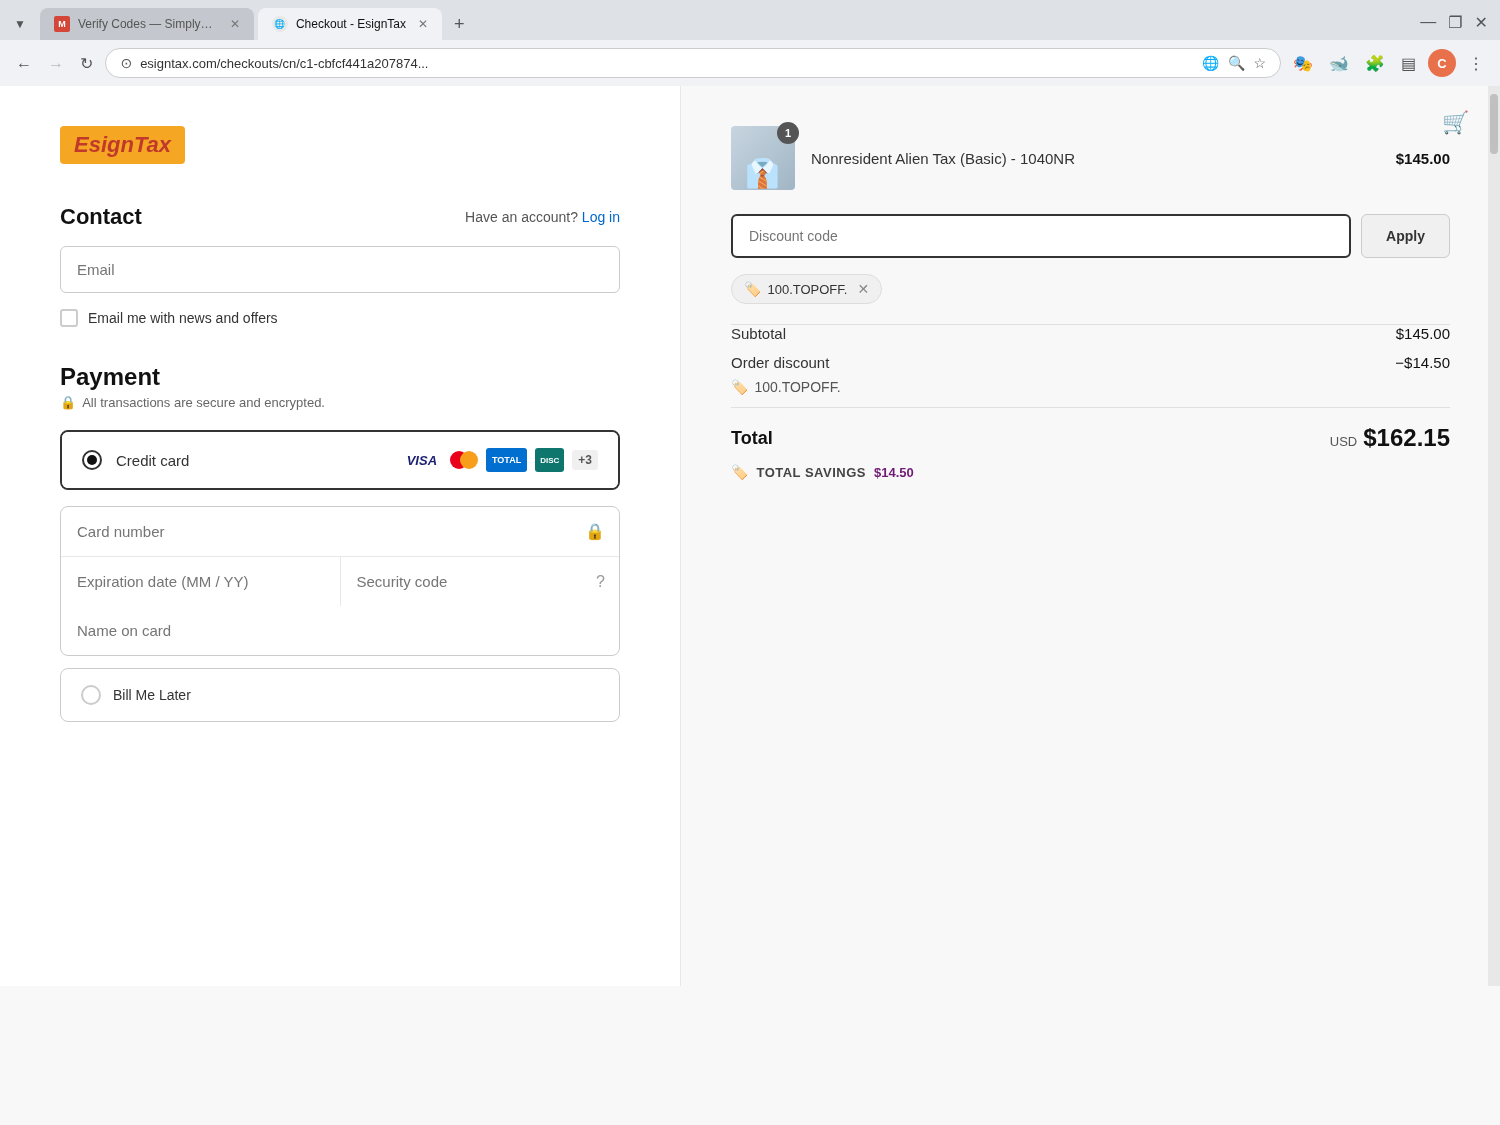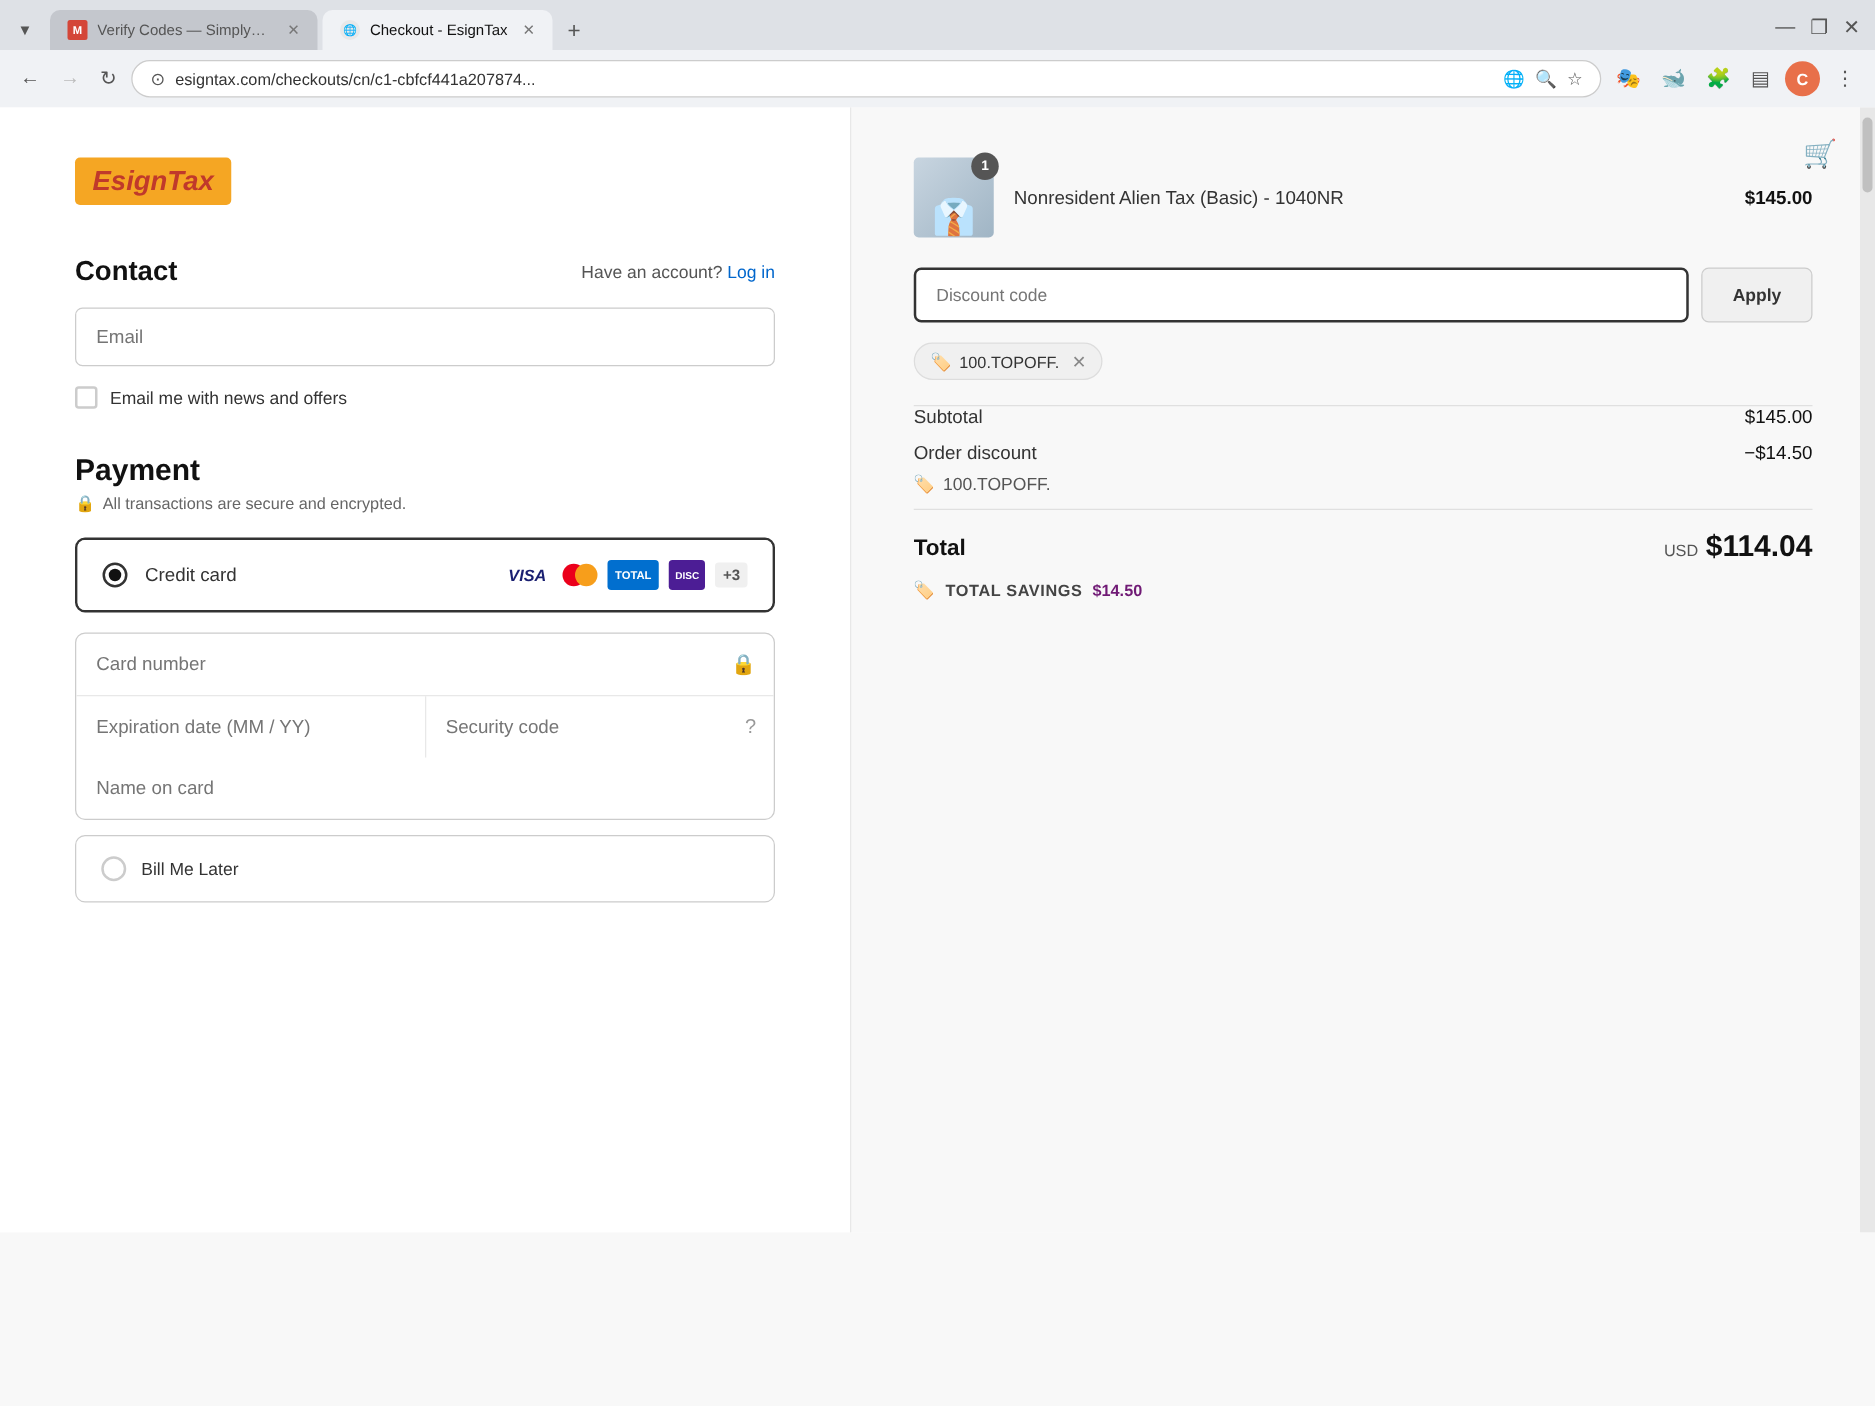--- a/index.html
+++ b/index.html
@@ -54,21 +54,21 @@
     .radio-btn { width: 20px; height: 20px; border-radius: 50%; border: 2px solid #333; display: flex; align-items: center; justify-content: center; margin-right: 14px; cursor: pointer; }
     .radio-inner { width: 10px; height: 10px; background: #111; border-radius: 50%; }
     .payment-option-label { font-size: 15px; color: #333; flex: 1; }
     .card-logos { display: flex; align-items: center; gap: 8px; }
     .card-logo { height: 24px; border-radius: 3px; display: flex; align-items: center; justify-content: center; font-size: 9px; font-weight: bold; padding: 2px 5px; }
     .card-visa { color: #1a1f71; font-size: 13px; font-weight: 900; font-style: italic; }
     .card-mc { display: flex; }
     .mc-left { width: 18px; height: 18px; background: #eb001b; border-radius: 50%; }
     .mc-right { width: 18px; height: 18px; background: #f79e1b; border-radius: 50%; margin-left: -8px; }
     .card-amex { background: #016fcf; color: white; font-size: 9px; font-weight: bold; padding: 3px 6px; border-radius: 3px; }
-    .card-discover { background: #4c1d95; color: white; font-size: 8px; font-weight: bold; padding: 3px 5px; border-radius: 3px; }
+    .card-discover { background: #0f766e; color: white; font-size: 8px; font-weight: bold; padding: 3px 5px; border-radius: 3px; }
     .card-more { background: #f0f0f0; color: #555; font-size: 12px; font-weight: 600; padding: 3px 6px; border-radius: 3px; }
 
     .card-fields { border: 1px solid #ccc; border-radius: 8px; overflow: hidden; }
     .card-field-row { border-bottom: 1px solid #e8e8e8; }
     .card-field-row:last-child { border-bottom: none; }
     .card-field-split { display: flex; }
     .card-field-split .card-field-row { flex: 1; border-bottom: none; border-right: 1px solid #e8e8e8; }
     .card-field-split .card-field-row:last-child { border-right: none; }
     .card-input-wrapper { position: relative; display: flex; align-items: center; }
     .card-input { width: 100%; border: none; padding: 16px 16px; font-size: 15px; color: #999; outline: none; background: transparent; }
@@ -318,21 +318,21 @@
         <div class="discount-code-row">
           <span class="discount-icon">🏷️</span>
           <span class="discount-code-name">100.TOPOFF.</span>
         </div>
       </div>
 
       <div class="total-row">
         <span class="total-label">Total</span>
         <div class="total-value-wrapper">
           <span class="total-currency">USD</span>
-          <span class="total-value">$114.04</span>
+          <span class="total-value">$162.15</span>
         </div>
       </div>
 
       <div class="savings-row">
         <span class="savings-icon">🏷️</span>
         <span class="savings-label">TOTAL SAVINGS</span>
         <span class="savings-value">$14.50</span>
       </div>
     </div>
   </div>

